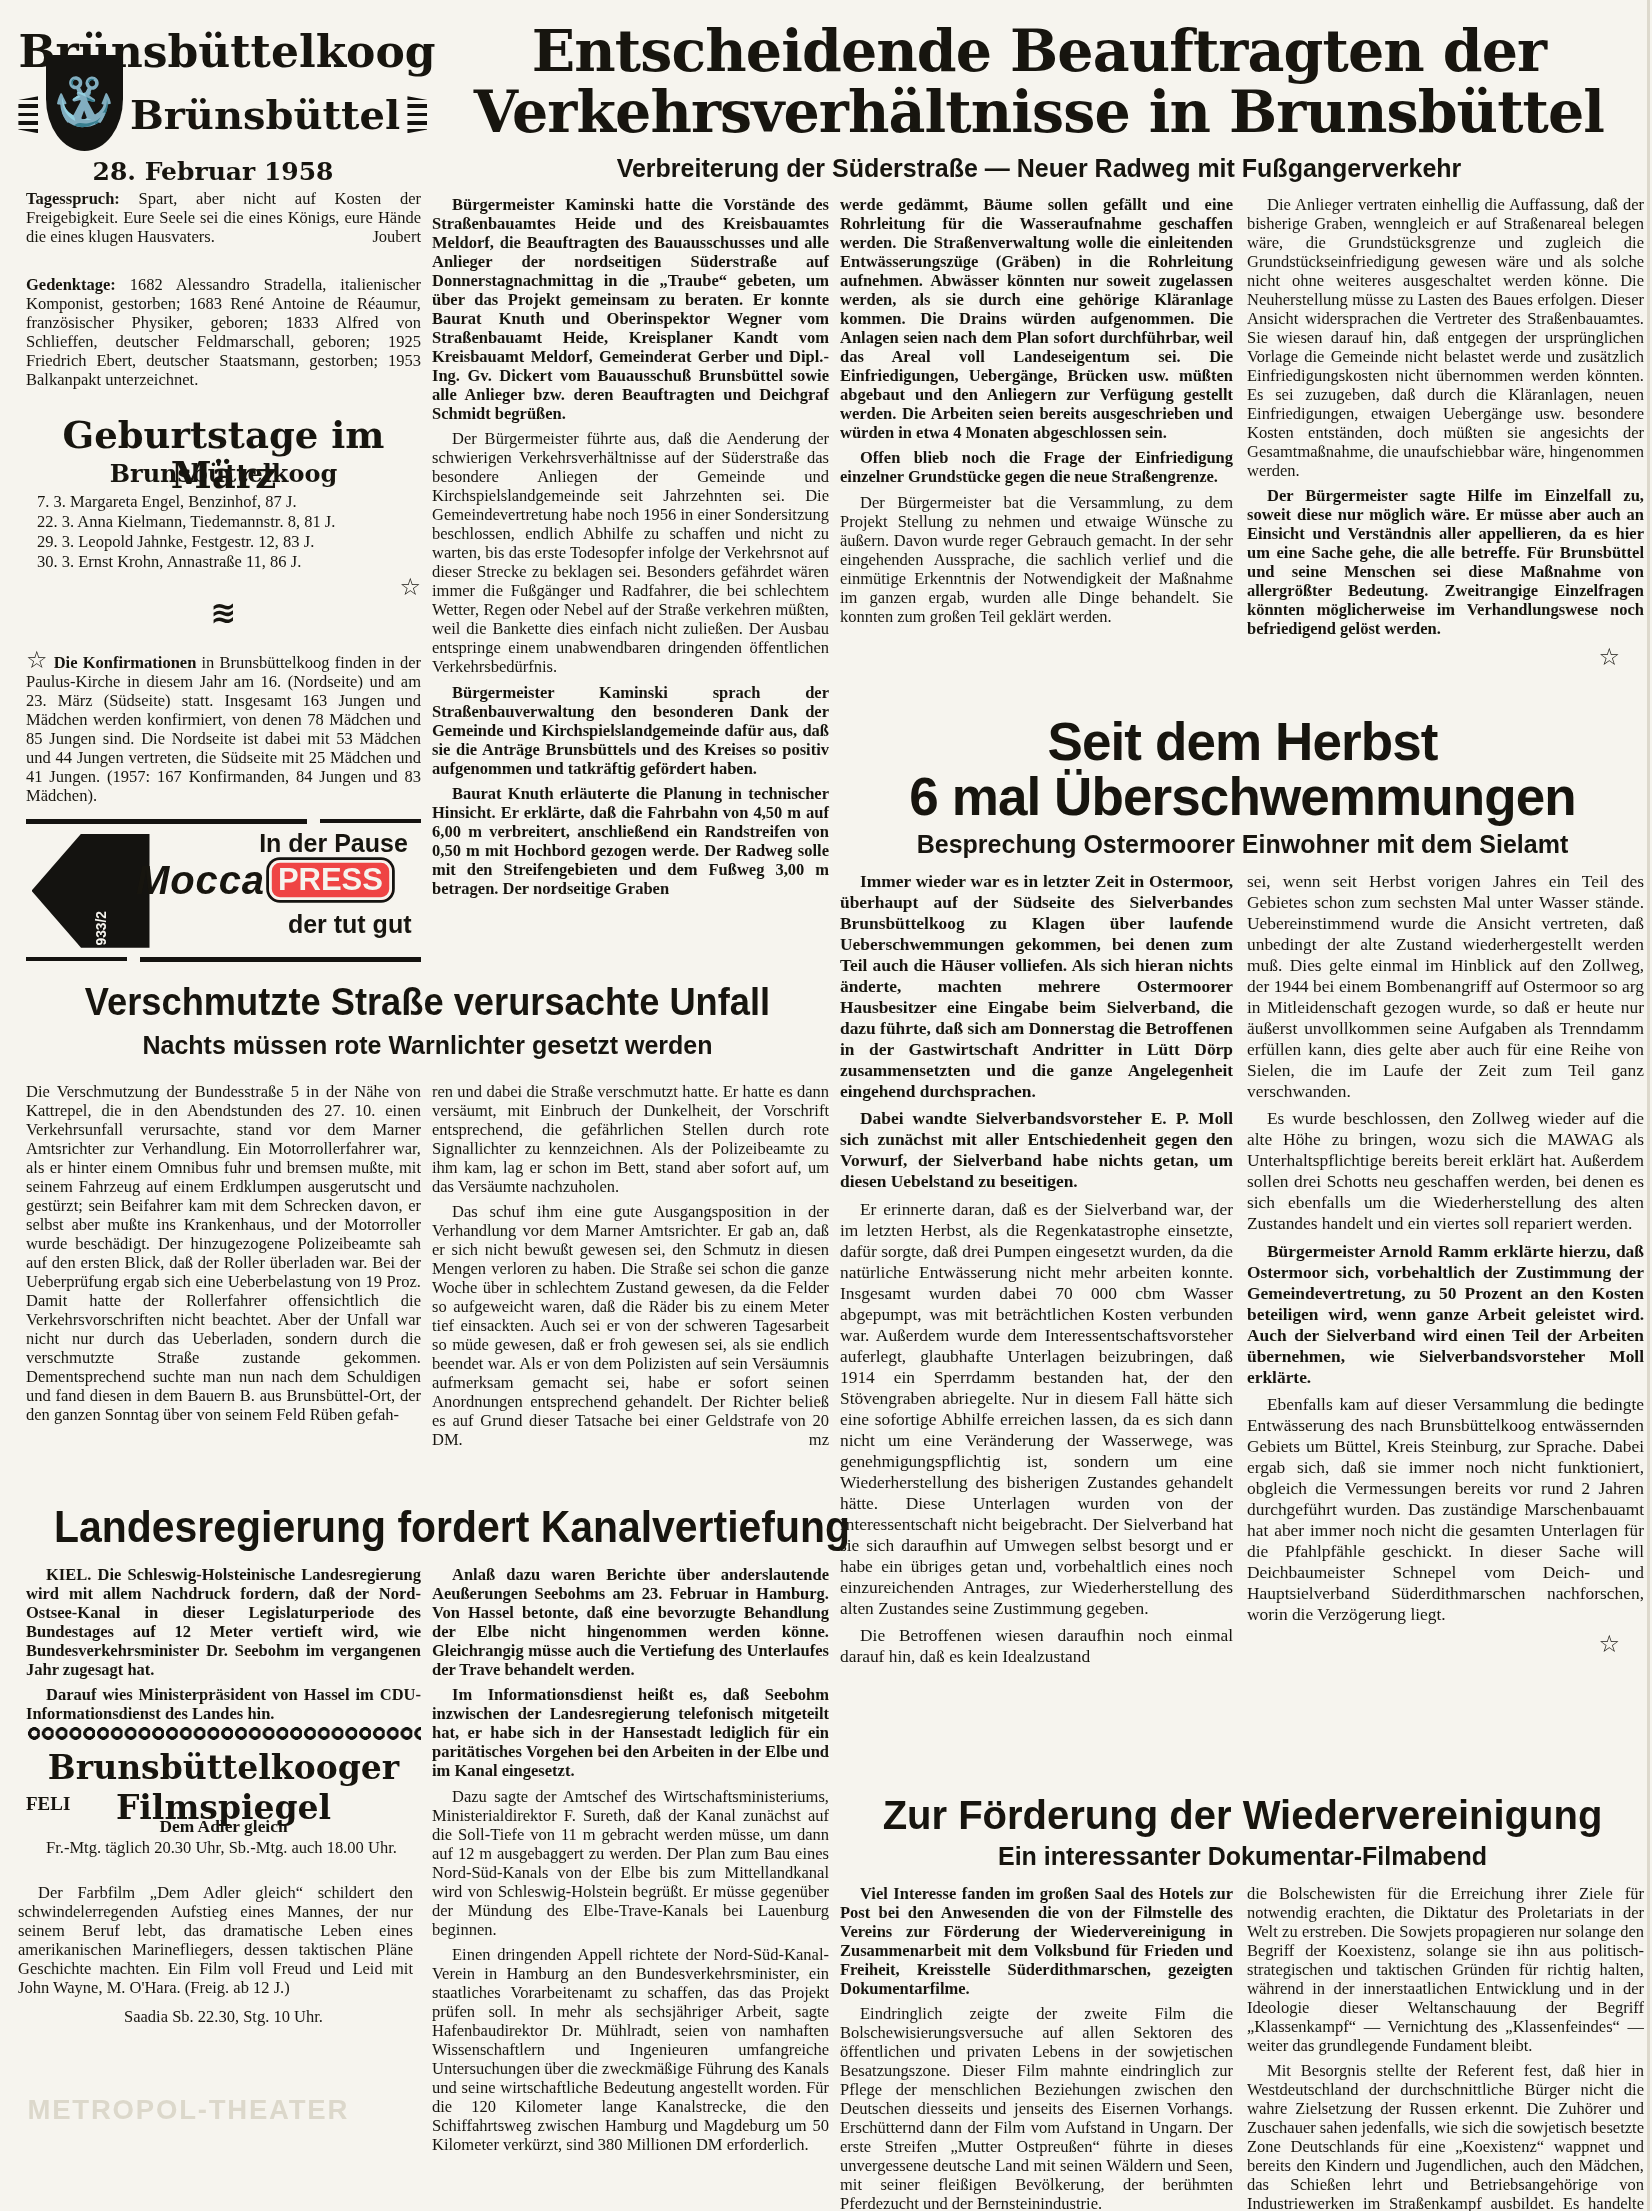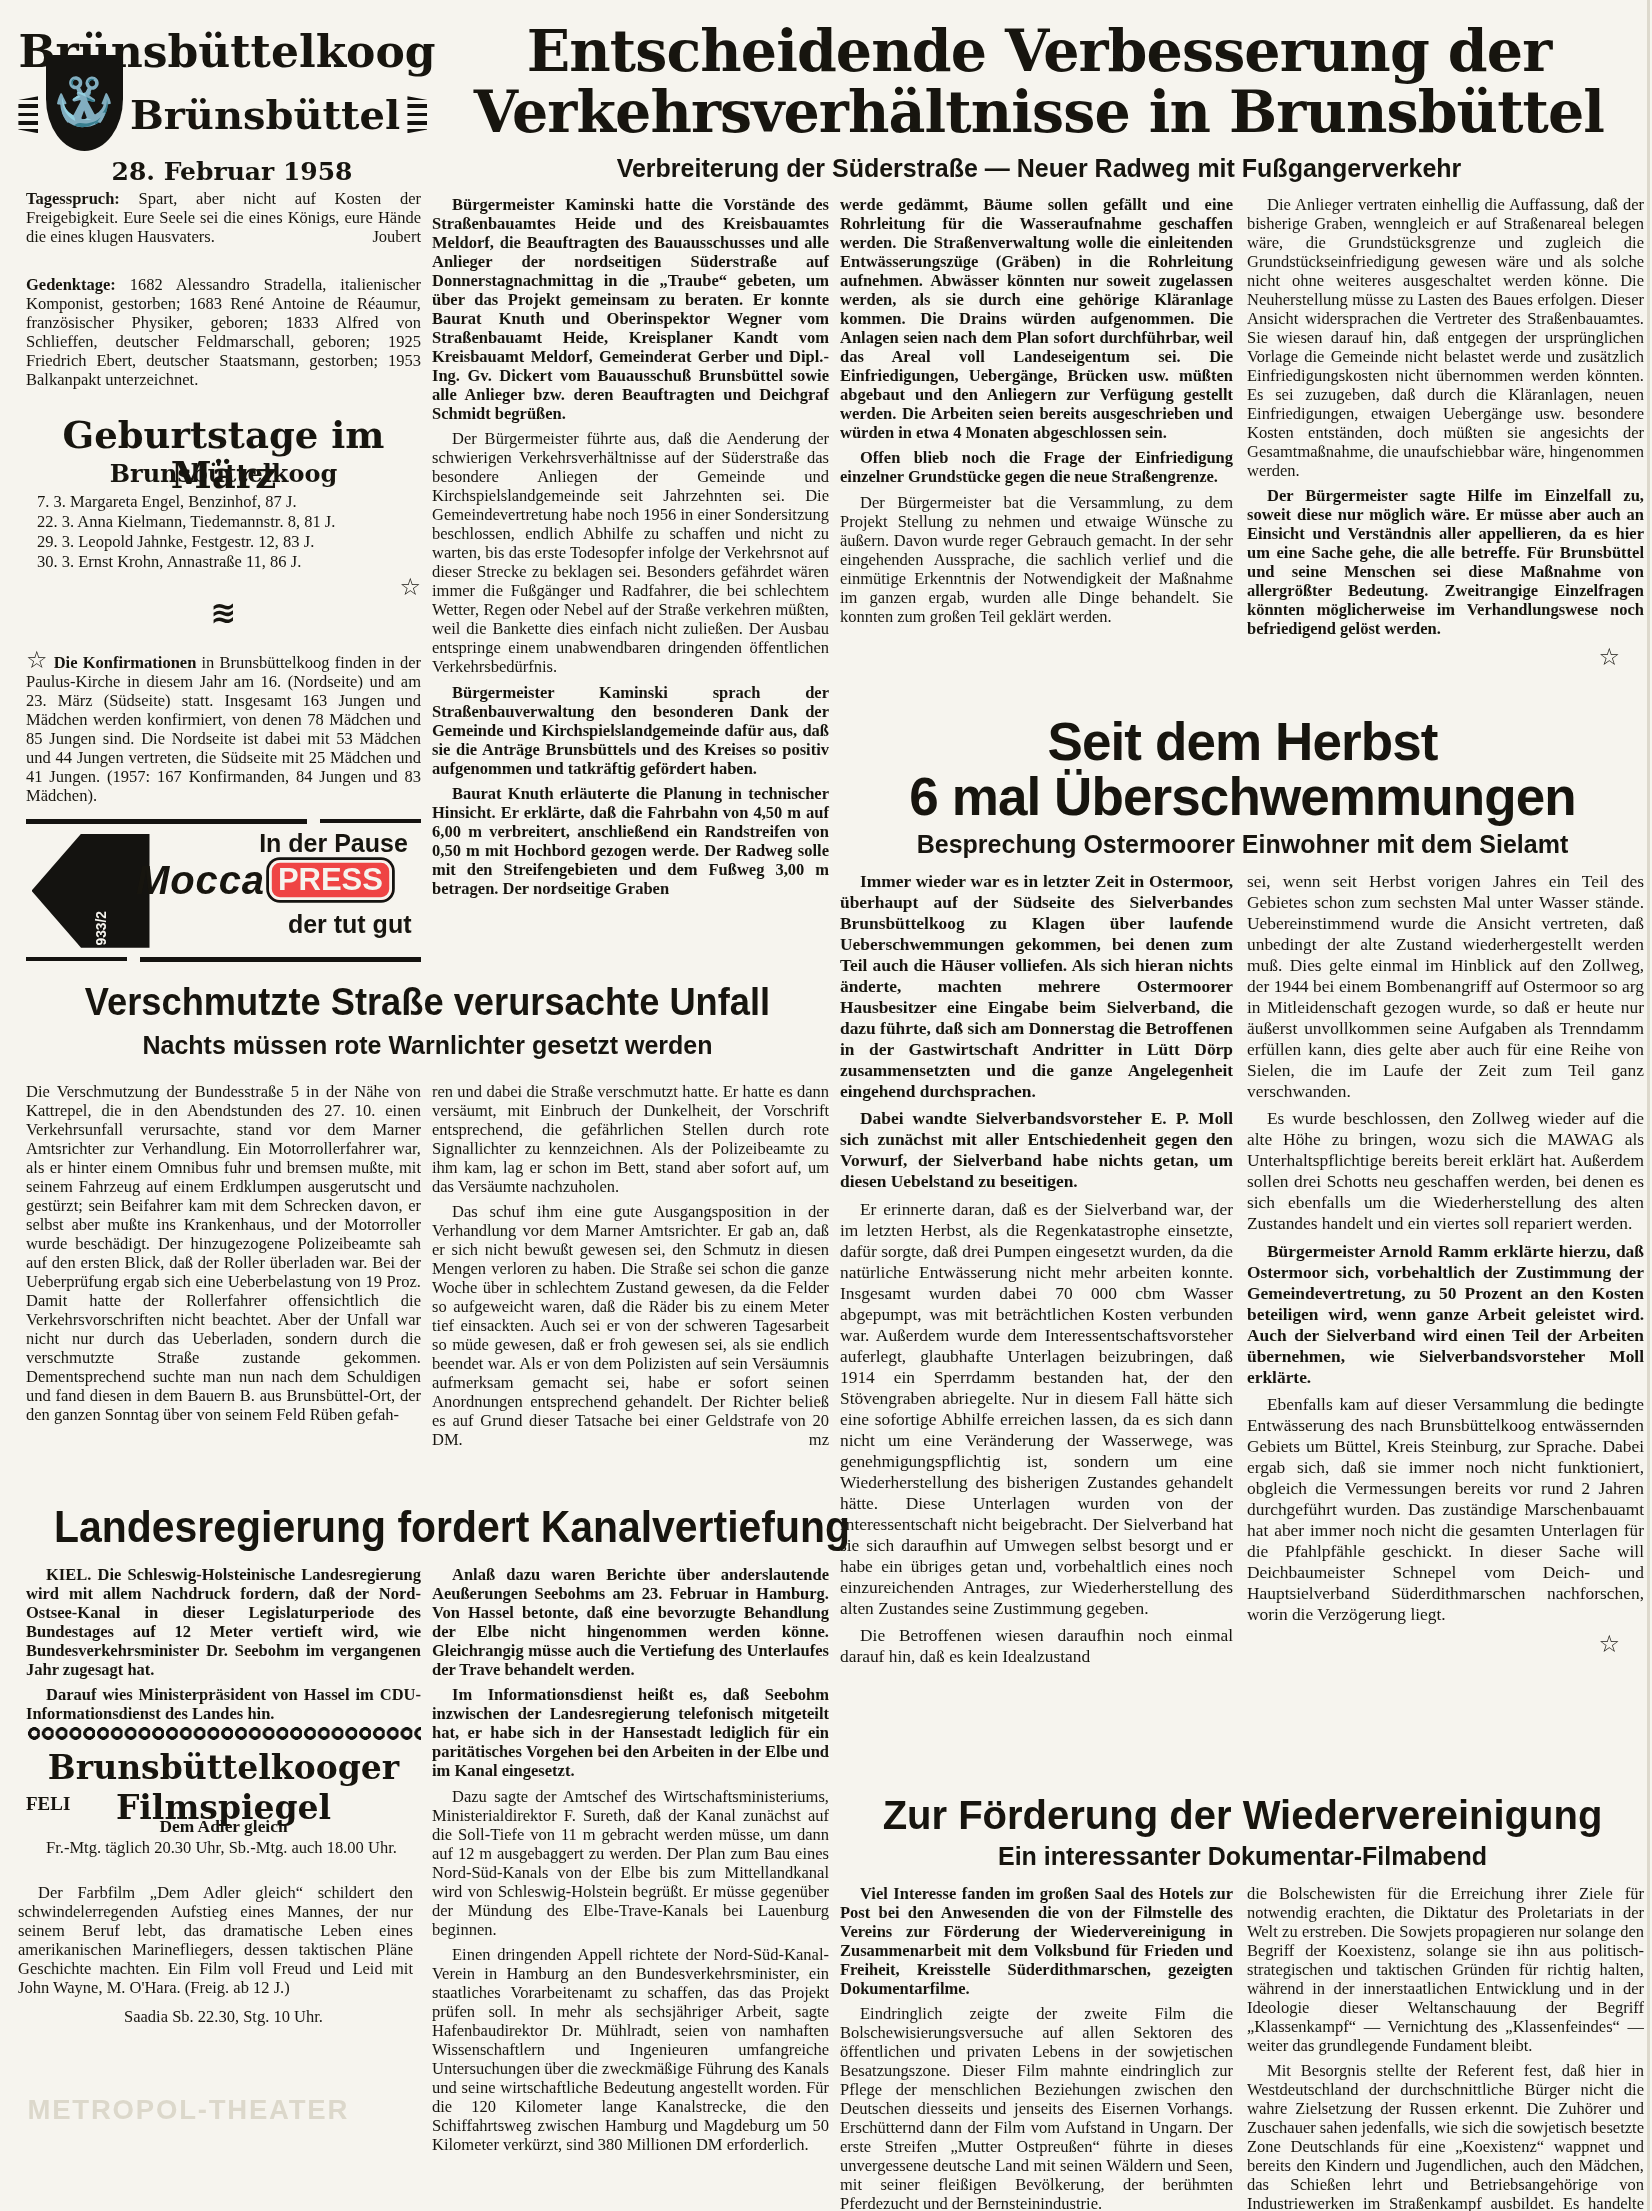--- a/index.html
+++ b/index.html
@@ -75,21 +75,21 @@
     <div class="mh-row">
       <div class="fringe fr-l"></div>
       <div class="shield">
         <span class="anchor a1">⚓</span>
         <span class="anchor a2">⚓</span>
       </div>
       <div class="mh-line2">Brünsbüttel</div>
       <div class="fringe fr-r"></div>
     </div>
   </div>
-  <div class="abs date" style="left:30px;top:158px;width:404px;text-align:center;">28. Februar 1958</div>
+  <div class="abs date" style="left:11px;top:158px;width:404px;text-align:center;">28. Februar 1958</div>
 
   <p class="abs body" style="left:26px;top:189px;width:395px;"><b class="b">Tagesspruch:</b> <span>Spart, aber nicht auf Kosten der Freigebigkeit. Eure Seele sei die eines Königs, eure Hände die eines klugen Hausvaters.</span> <span class="sig">Joubert</span></p>
 
   <p class="abs body" style="left:26px;top:275px;width:395px;"><b class="b">Gedenktage:</b> <span>1682 Alessandro Stradella, italienischer Komponist, gestorben; 1683 René Antoine de Réaumur, französischer Physiker, geboren; 1833 Alfred von Schlieffen, deutscher Feldmarschall, geboren; 1925 Friedrich Ebert, deutscher Staatsmann, gestorben; 1953 Balkanpakt unterzeichnet.</span></p>
 
   <div class="abs hl-serif-md" style="left:26px;top:415px;width:395px;">Geburtstage im März</div>
   <div class="abs hl-serif-sm" style="left:26px;top:461px;width:395px;">Brunsbüttelkoog</div>
   <div class="abs" style="left:37px;top:492px;width:386px;">
     <div class="geb-line">7. 3. Margareta Engel, Benzinhof, 87 J.</div>
     <div class="geb-line">22. 3. Anna Kielmann, Tiedemannstr. 8, 81 J.</div>
@@ -118,21 +118,21 @@
         <div class="ad-bottom">der tut gut</div>
       </div>
     </div>
   </div>
   <div class="abs rule" style="left:26px;top:957px;width:395px;">
       <span class="seg2"></span>
       <span class="seg1"></span>
     </div>
 
   <div class="abs" style="left:432px;top:20px;width:1214px;">
-    <div class="hl-main">Entscheidende Verbesserung der</div>
+    <div class="hl-main">Entscheidende Beauftragten der</div>
     <div class="hl-main">Verkehrsverhältnisse in Brunsbüttel</div>
     <div class="hl-sub" style="margin-top:13px;">Verbreiterung der Süderstraße — Neuer Radweg mit Fußgangerverkehr</div>
   </div>
 
   <div class="abs" style="left:432px;top:195px;width:397px;">
     <p class="body b ind">Bürgermeister Kaminski hatte die Vorstände des Straßenbauamtes Heide und des Kreisbauamtes Meldorf, die Beauftragten des Bauausschusses und alle Anlieger der nordseitigen Süderstraße auf Donnerstagnachmittag in die „Traube“ gebeten, um über das Projekt gemeinsam zu beraten. Er konnte Baurat Knuth und Oberinspektor Wegner vom Straßenbauamt Heide, Kreisplaner Kandt vom Kreisbauamt Meldorf, Gemeinderat Gerber und Dipl.-Ing. Gv. Dickert vom Bauausschuß Brunsbüttel sowie alle Anlieger bzw. deren Beauftragten und Deichgraf Schmidt begrüßen.</p>
     <p class="body ind">Der Bürgermeister führte aus, daß die Aenderung der schwierigen Verkehrsverhältnisse auf der Süderstraße das besondere Anliegen der Gemeinde und Kirchspielslandgemeinde seit Jahrzehnten sei. Die Gemeindevertretung habe noch 1956 in einer Sondersitzung beschlossen, endlich Abhilfe zu schaffen und nicht zu warten, bis das erste Todesopfer infolge der Verkehrsnot auf dieser Strecke zu beklagen sei. Besonders gefährdet wären immer die Fußgänger und Radfahrer, die bei schlechtem Wetter, Regen oder Nebel auf der Straße verkehren müßten, weil die Bankette dies einfach nicht zuließen. Der Ausbau entspringe einem unabwendbaren dringenden öffentlichen Verkehrsbedürfnis.</p>
     <p class="body b ind">Bürgermeister Kaminski sprach der Straßenbauverwaltung den besonderen Dank der Gemeinde und Kirchspielslandgemeinde dafür aus, daß sie die Anträge Brunsbüttels und des Kreises so positiv aufgenommen und tatkräftig gefördert haben.</p>
     <p class="body b ind">Baurat Knuth erläuterte die Planung in technischer Hinsicht. Er erklärte, daß die Fahrbahn von 4,50 m auf 6,00 m verbreitert, anschließend ein Randstreifen von 0,50 m mit Hochbord gezogen werde. Der Radweg solle mit den Streifengebieten und dem Fußweg 3,00 m betragen. Der nordseitige Graben</p>
   </div>

